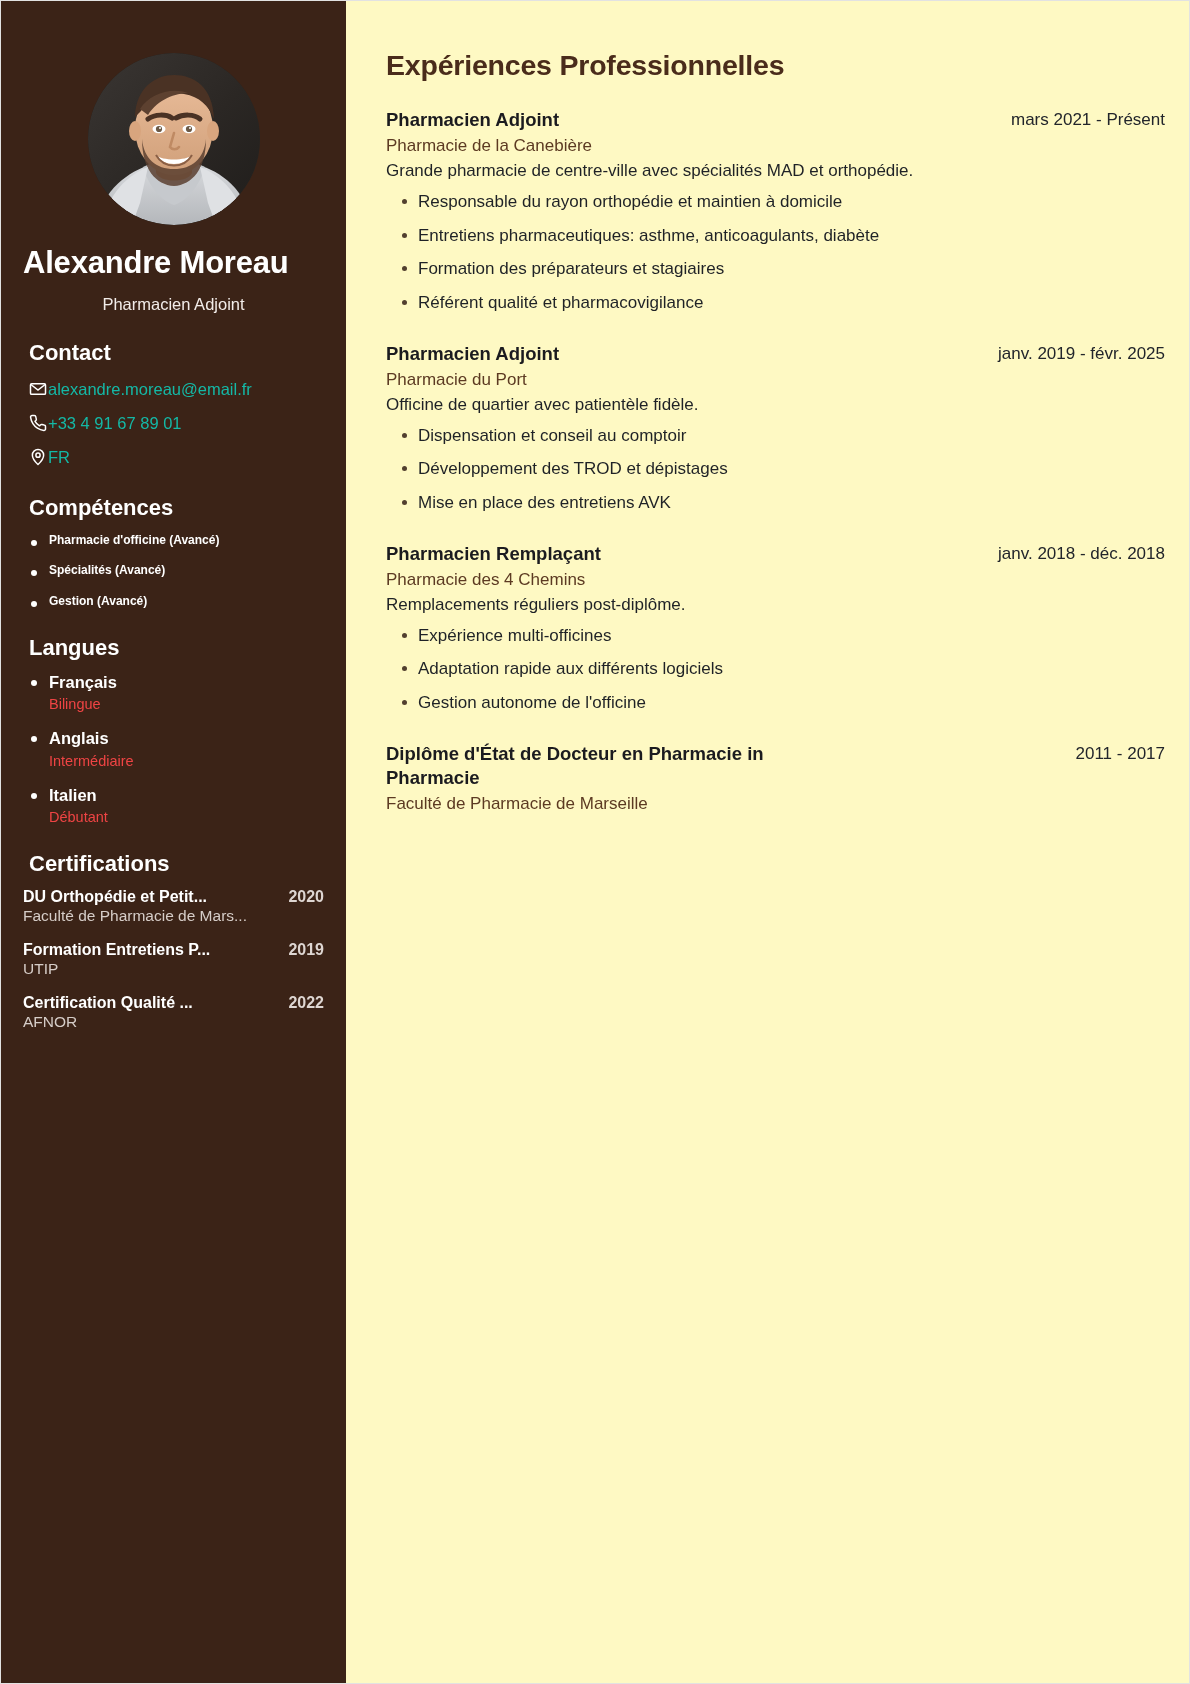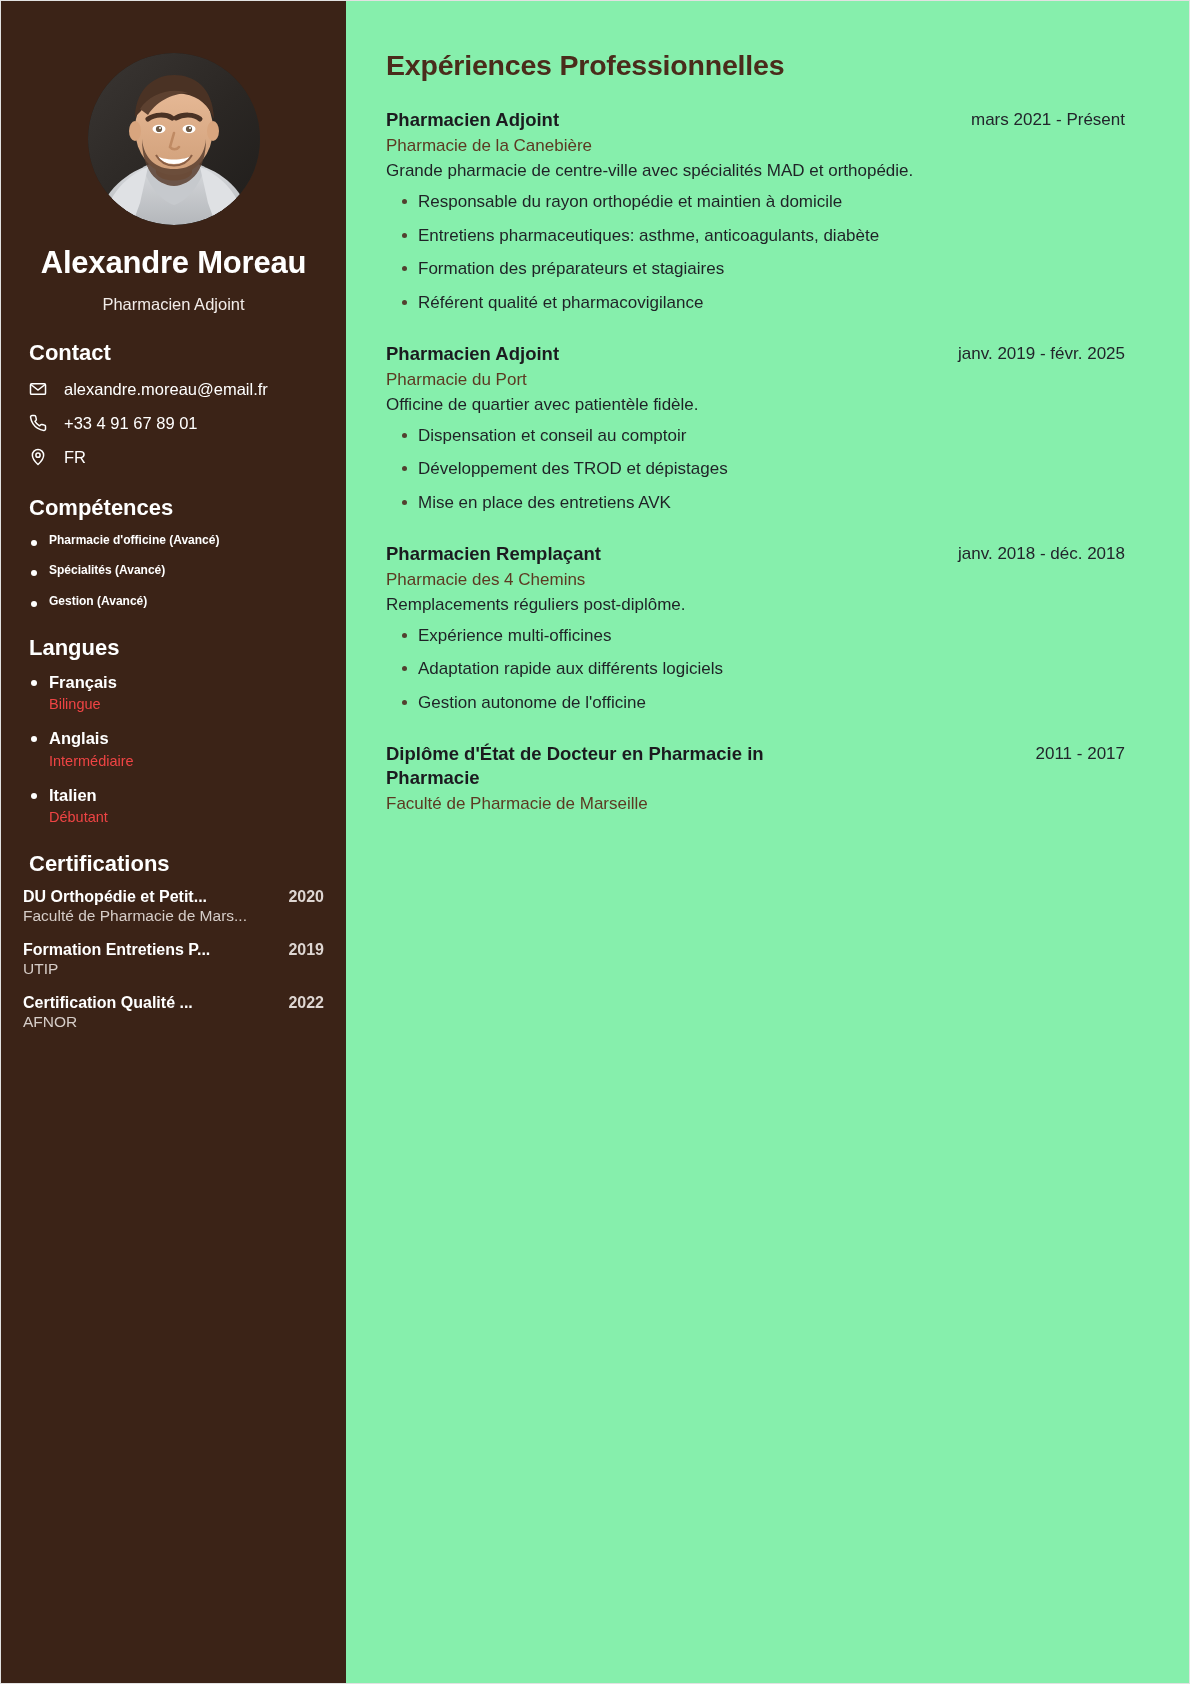--- a/index.html
+++ b/index.html
@@ -42,21 +42,21 @@
     height: 172px;
     border-radius: 50%;
     overflow: hidden;
     position: relative;
     background: #2a2520;
   }
 
   .avatar svg { display: block; width: 100%; height: 100%; }
 
   .full-name {
-    text-align: center;
+    text-align: left;
     font-size: 31px;
     font-weight: bold;
     letter-spacing: -0.2px;
     margin-top: 20px;
     color: #ffffff;
   }
 
   .job-title {
     text-align: center;
     font-size: 16.5px;
@@ -72,23 +72,23 @@
     margin-top: 26px;
     margin-bottom: 11px;
     padding-left: 6px;
   }
 
   .contact-list { list-style: none; }
 
   .contact-row {
     display: flex;
     align-items: center;
-    gap: 17px;
+    gap: 1px;
     font-size: 16.5px;
-    color: #ffffff;
+    color: #14b8a6;
     margin-bottom: 9px;
     padding-left: 5px;
     line-height: 1.5;
   }
 
   .contact-row .ic {
     width: 19px;
     height: 19px;
     flex: 0 0 19px;
     display: flex;
@@ -178,22 +178,22 @@
     margin-top: 1px;
     white-space: nowrap;
     overflow: hidden;
     text-overflow: ellipsis;
     max-width: 300px;
   }
 
   
   .main {
     flex: 1;
-    padding: 48px 64px 0 40px;
-    background: #86efac;
+    padding: 48px 24px 0 40px;
+    background: #fef9c3;
   }
 
   .section-title {
     font-size: 28.5px;
     font-weight: bold;
     color: #4A2C1B;
     margin-bottom: 26px;
     letter-spacing: -0.2px;
   }
 

